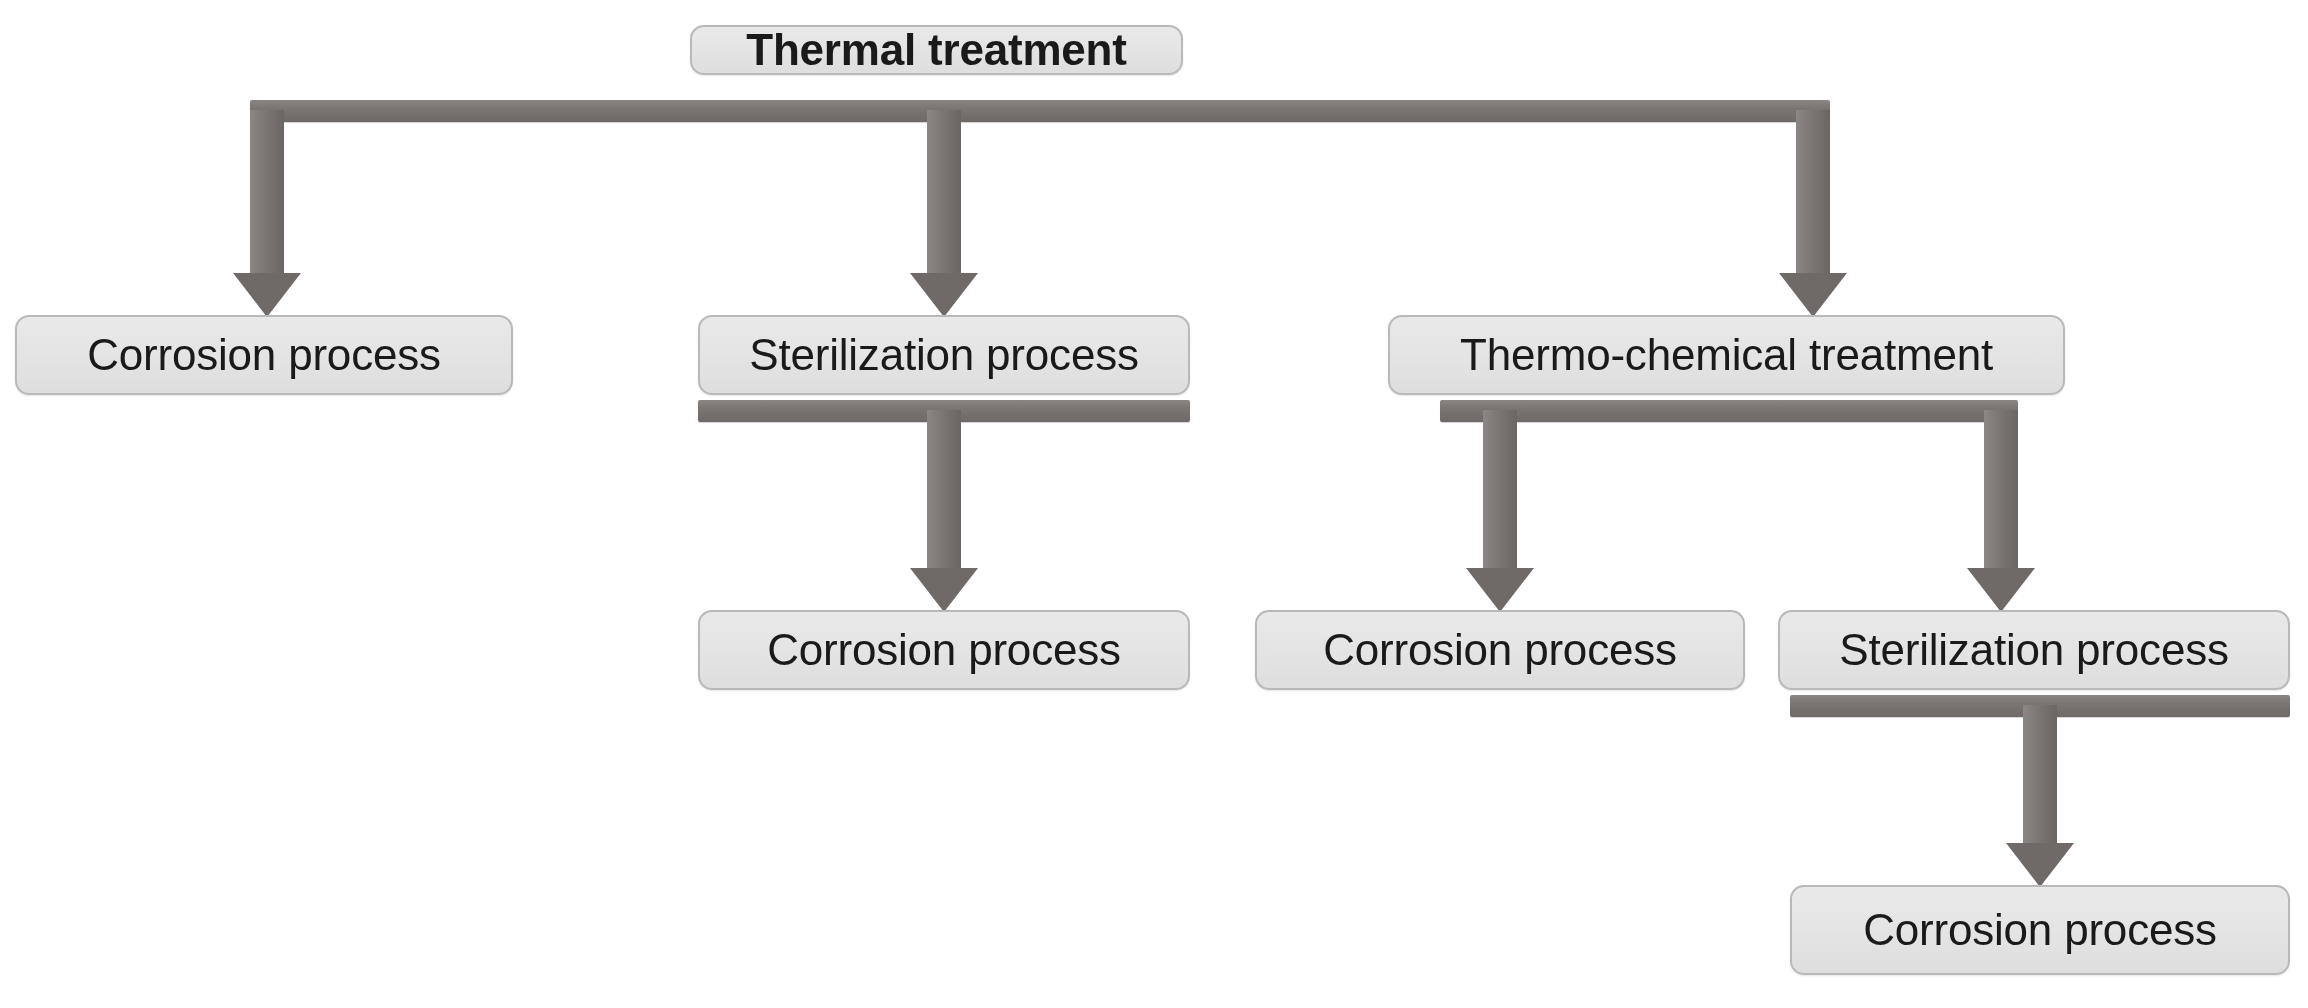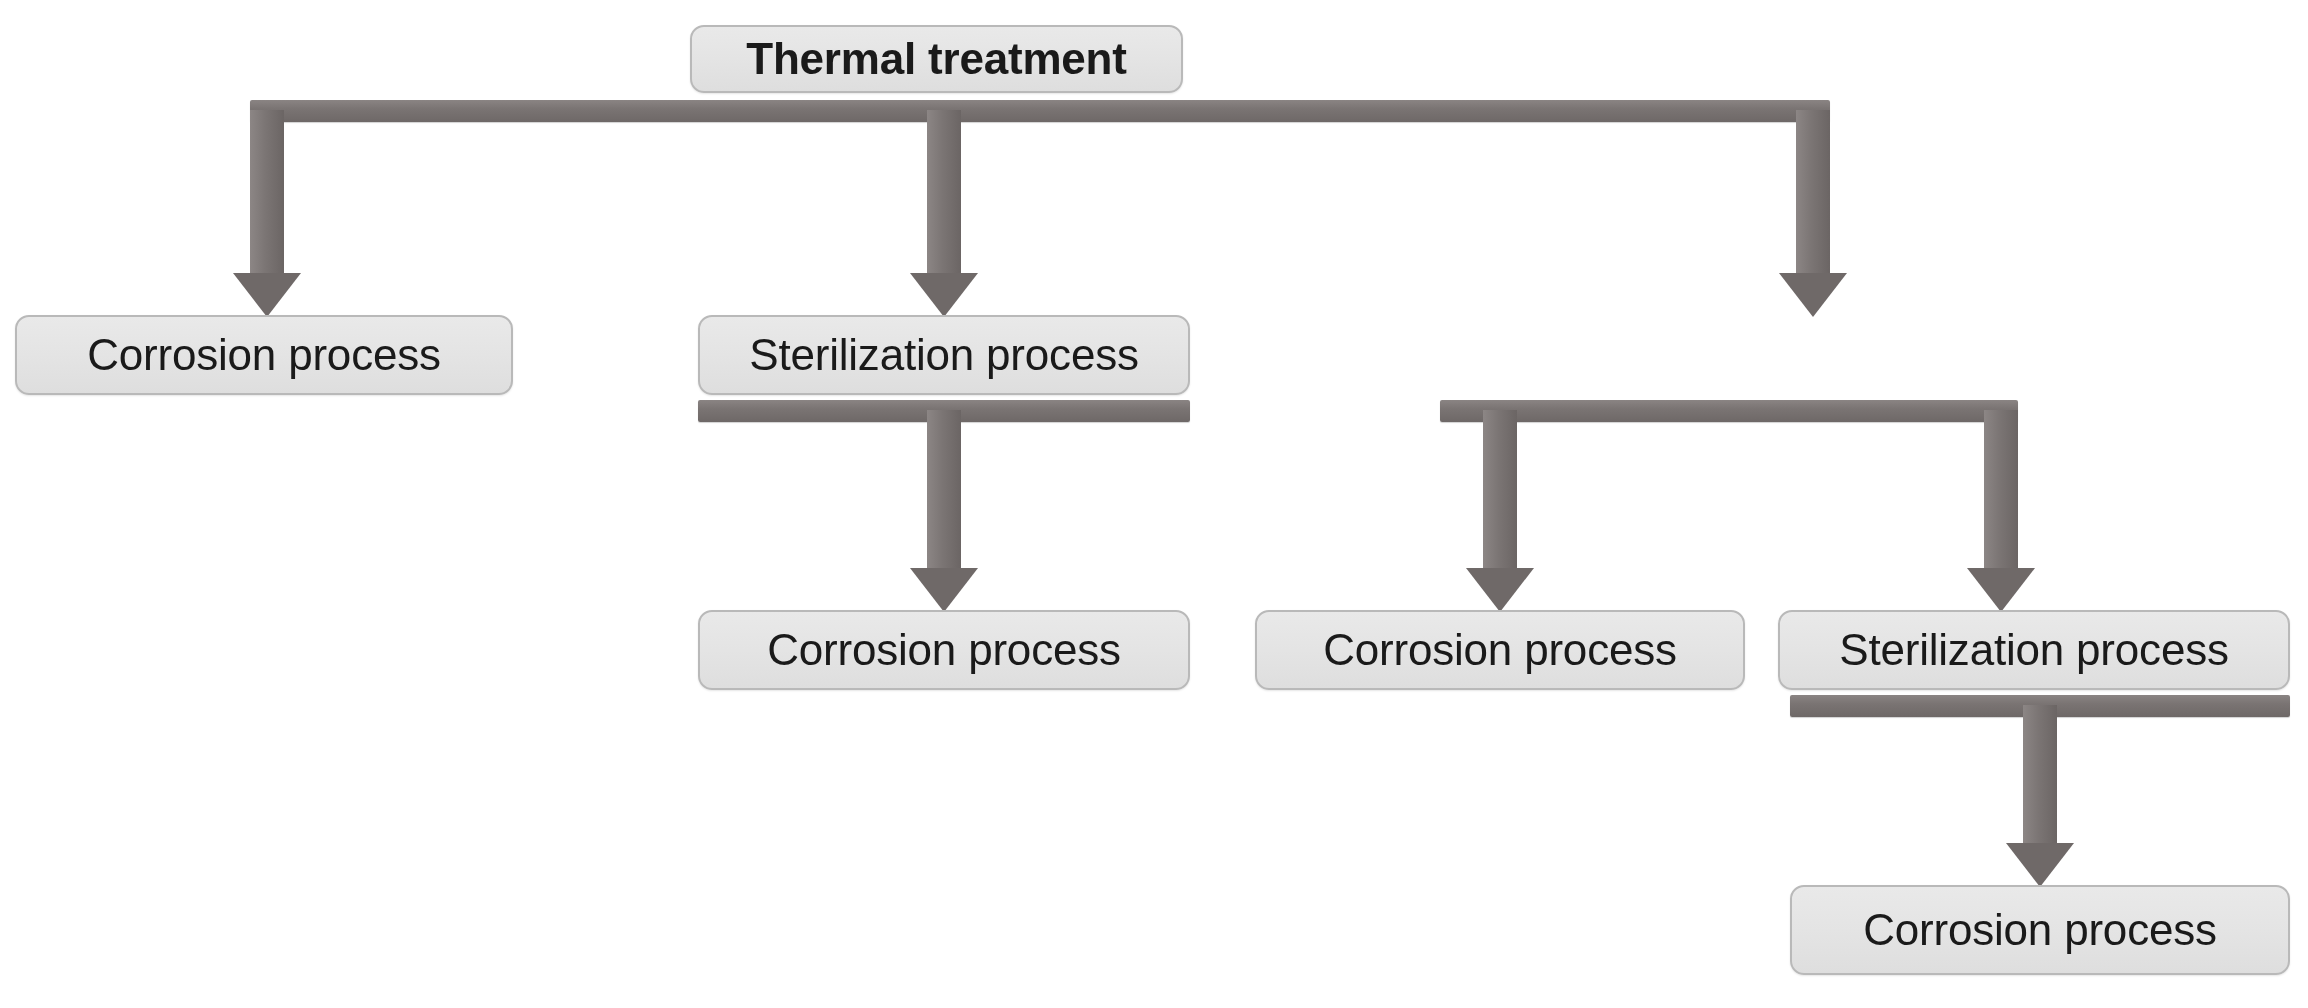--- a/index.html
+++ b/index.html
@@ -87,26 +87,27 @@
   <div class="stem" style="left:1483px; top:410px; width:34px; height:160px;"></div>
   <div class="arrowhead" style="left:1466px; top:568px;"></div>
 
   <div class="stem" style="left:1984px; top:410px; width:34px; height:160px;"></div>
   <div class="arrowhead" style="left:1967px; top:568px;"></div>
 
   <div class="hbar" style="left:1790px; top:695px; width:500px; height:22px;"></div>
   <div class="stem" style="left:2023px; top:705px; width:34px; height:140px;"></div>
   <div class="arrowhead" style="left:2006px; top:843px;"></div>
 
-  <div class="node root" style="left:690px; top:25px; width:493px; height:68px;">Thermal treatment</div>
+  <div class="node root" style="left:690px; top:25px; width:493px; height:50px;">Thermal treatment</div>
 
   <div class="node" style="left:15px; top:315px; width:498px; height:80px;">Corrosion process</div>
 
   <div class="node" style="left:698px; top:315px; width:492px; height:80px;">Sterilization process</div>
 
+  <div class="node" style="left:1388px; top:315px; width:677px; height:80px;">Thermo-chemical treatment</div>
 
   <div class="node" style="left:698px; top:610px; width:492px; height:80px;">Corrosion process</div>
 
   <div class="node" style="left:1255px; top:610px; width:490px; height:80px;">Corrosion process</div>
 
   <div class="node" style="left:1778px; top:610px; width:512px; height:80px;">Sterilization process</div>
 
   <div class="node" style="left:1790px; top:885px; width:500px; height:90px;">Corrosion process</div>
 
 </div>

